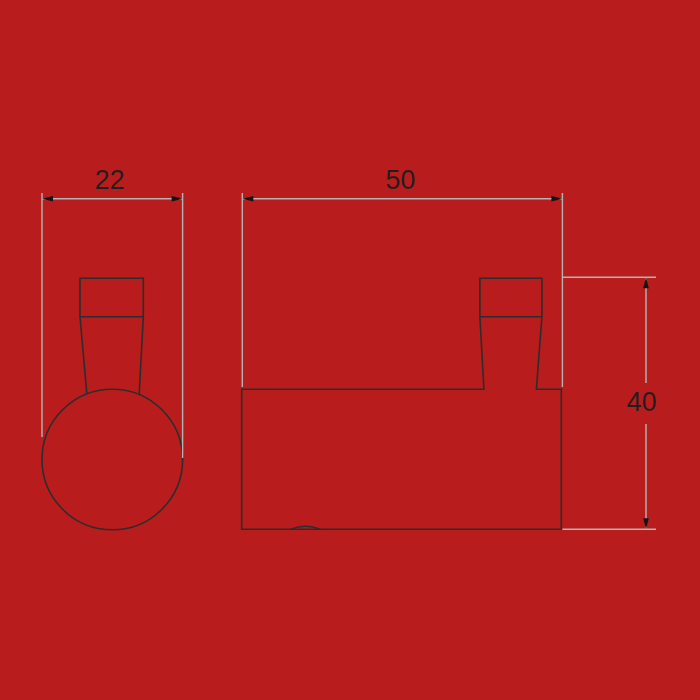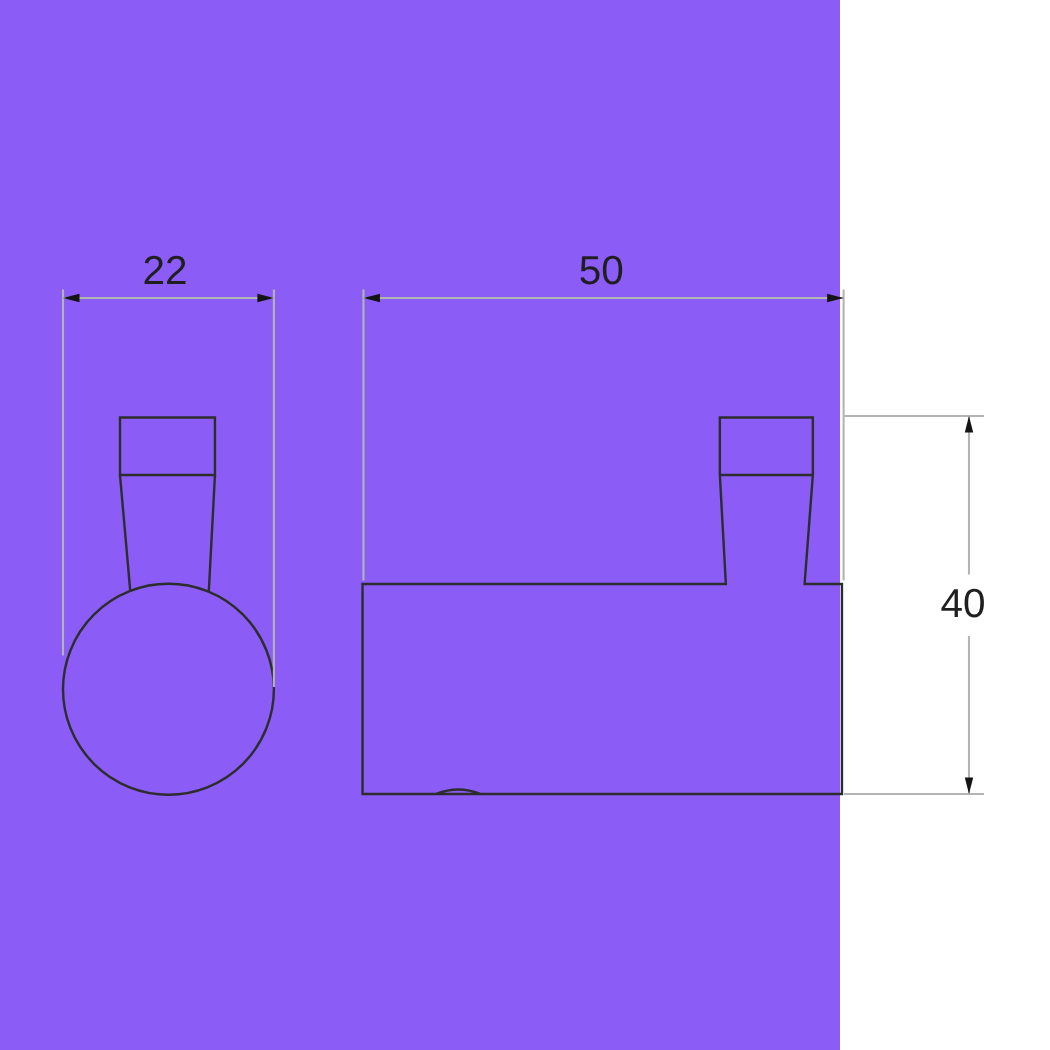--- a/index.html
+++ b/index.html
@@ -6,23 +6,23 @@
     margin: 0;
     padding: 0;
     width: 700px;
     height: 700px;
     background: #ffffff;
     overflow: hidden;
     font-family: "Liberation Sans", sans-serif;
   }
   .canvas {
     position: relative;
-    width: 560px;
+    width: 700px;
     height: 700px;
-    background: #8b5cf6;
+    background: #b91c1c;
   }
   svg {
     display: block;
   }
   
   .outline {
     fill: none;
     stroke: #2d2d2d;
     stroke-width: 1.6;
     stroke-linejoin: miter;

